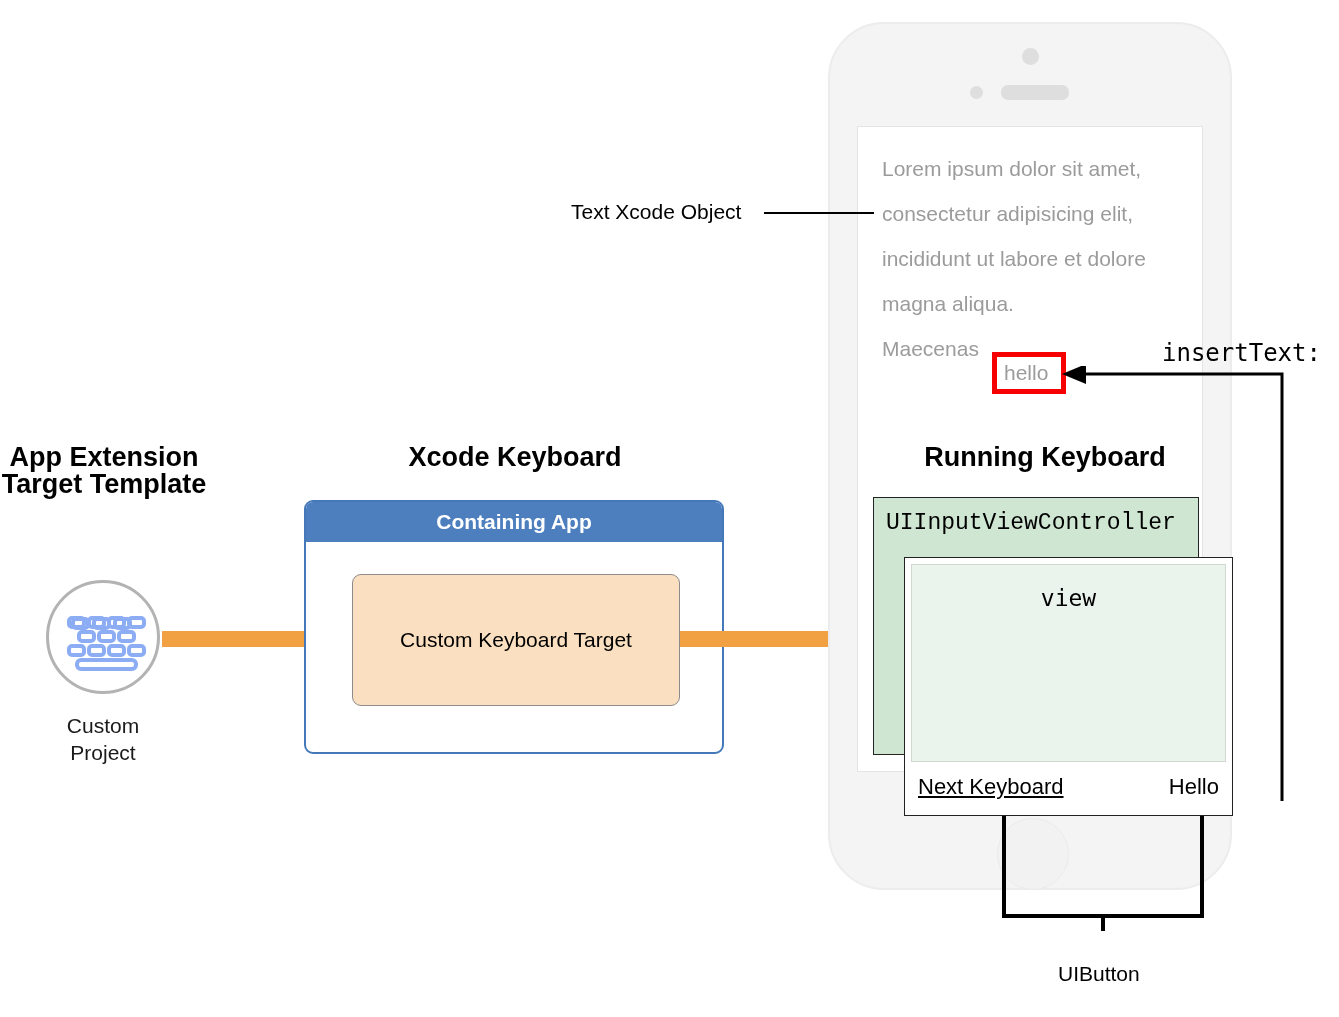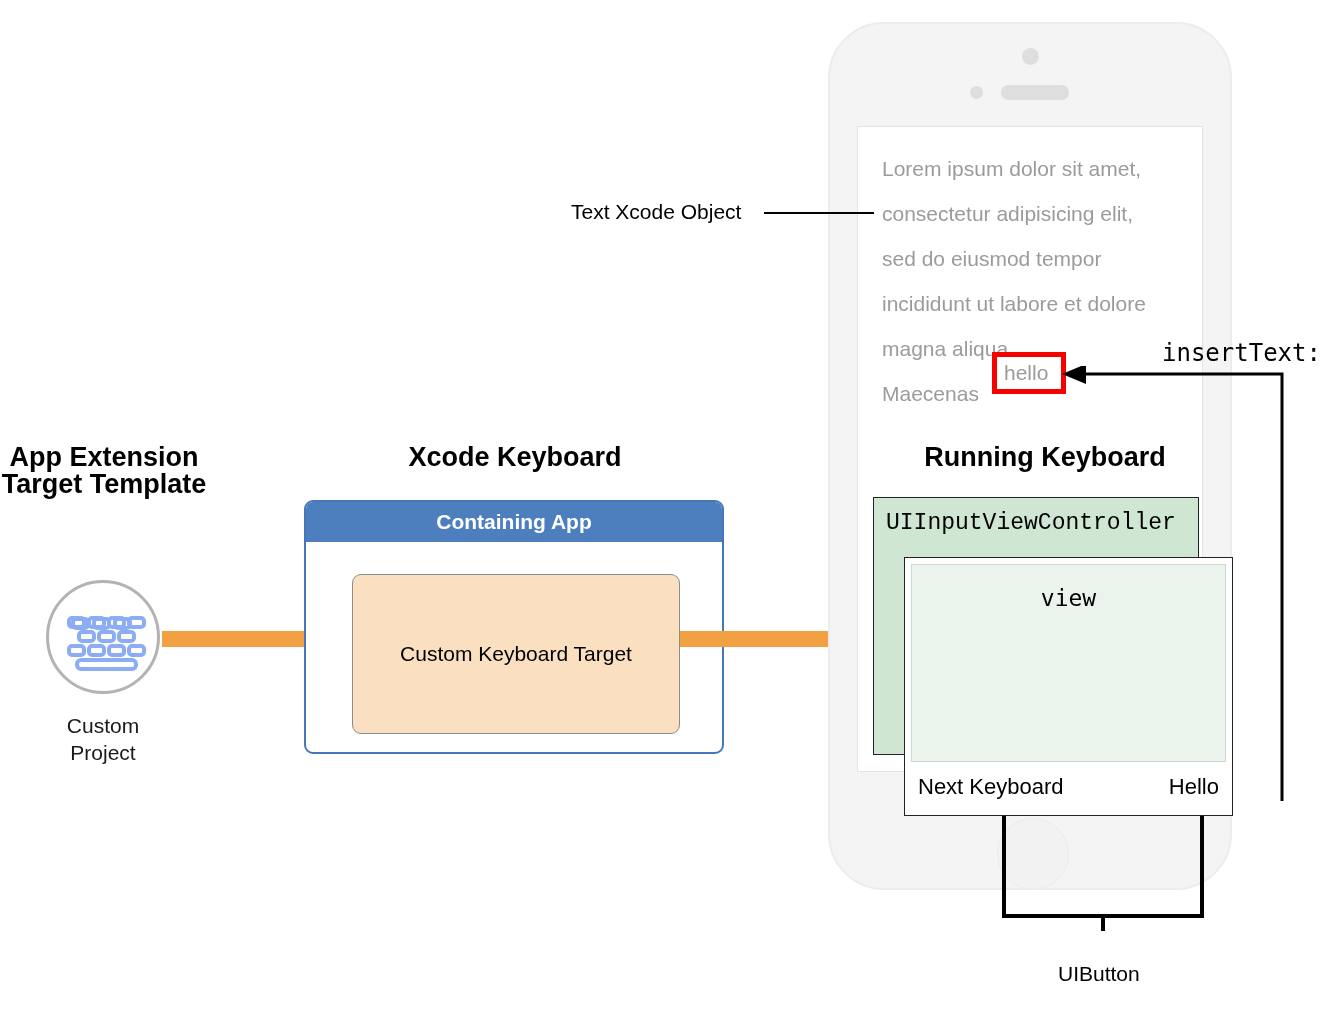--- a/index.html
+++ b/index.html
@@ -205,61 +205,60 @@
   <svg class="abs arrow-orange" style="left:162px; top:613px;" width="186" height="52" viewBox="0 0 186 52">
     <polygon points="0,18 146,18 146,2 186,26 146,50 146,34 0,34" fill="#f2a142"></polygon>
   </svg>
 
   <div class="abs section-title" style="left:380px; top:444px; width:270px;">Xcode Keyboard</div>
 
   <div class="abs containing-app" style="left:304px; top:500px; width:420px; height:254px;">
     <div class="containing-app-header">Containing App</div>
   </div>
 
-  <div class="abs target-box" style="left:352px; top:574px; width:328px; height:160px;">
+  <div class="abs target-box" style="left:352px; top:574px; width:328px; height:132px;">
     <span>Custom Keyboard Target</span>
   </div>
 
   <svg class="abs arrow-orange" style="left:680px; top:613px;" width="192" height="52" viewBox="0 0 192 52">
     <polygon points="0,18 152,18 152,2 192,26 152,50 152,34 0,34" fill="#f2a142"></polygon>
   </svg>
 
   <div class="abs phone-body" style="left:828px; top:22px; width:404px; height:868px;"></div>
 
   <div class="abs phone-dot" style="left:1022px; top:48px; width:17px; height:17px;"></div>
   <div class="abs phone-dot" style="left:970px; top:86px; width:13px; height:13px;"></div>
   <div class="abs phone-speaker" style="left:1001px; top:85px; width:68px; height:15px;"></div>
   <div class="abs phone-home" style="left:997px; top:818px; width:70px; height:70px;"></div>
 
   <div class="abs phone-screen" style="left:857px; top:126px; width:346px; height:646px;"></div>
 
   <div class="abs screen-text" style="left:882px; top:146px; width:320px;">
     <div>Lorem ipsum dolor sit amet,</div>
     <div>consectetur adipisicing elit,</div>
-    <div>sed do eiusmod tempor</div>
     <div>incididunt ut labore et dolore</div>
     <div>magna aliqua.</div>
     <div>Maecenas</div>
   </div>
 
   <div class="abs hello-highlight" style="left:992px; top:352px; width:74px; height:42px;"></div>
   <div class="abs screen-text" style="left:1004px; top:350px; line-height:45px;">hello</div>
 
   <div class="abs section-title" style="left:900px; top:444px; width:290px;">Running Keyboard</div>
 
   <div class="abs uivc-box" style="left:873px; top:497px; width:326px; height:258px;">
     <div class="uivc-label">UIInputViewController</div>
   </div>
 
   <div class="abs view-outer" style="left:904px; top:557px; width:329px; height:259px;">
     <div class="view-inner" style="margin:6px 6px 0 6px; height:198px;">
       <div class="view-label">view</div>
     </div>
     <div style="position:relative; height:48px;">
-      <span class="abs kb-btn-label" style="left:13px; top:12px;">Next Keyboard</span>
+      <span class="abs kb-btn-label" style="left:13px; top:12px;text-decoration:underline;">Next Keyboard</span>
       <span class="abs kb-btn-label" style="right:13px; top:12px;">Hello</span>
     </div>
   </div>
 
   <div class="abs callout" style="left:571px; top:200px;">Text Xcode Object</div>
   <div class="abs leader-line" style="left:764px; top:212px; width:110px; height:2px;"></div>
 
   <div class="abs callout-mono" style="left:1162px; top:339px;">insertText:</div>
   <svg class="abs" style="left:1060px; top:366px;" width="225" height="436" viewBox="0 0 225 436">
     <polyline points="222,435 222,8 20,8" fill="none" stroke="#000000" stroke-width="3"></polyline>

